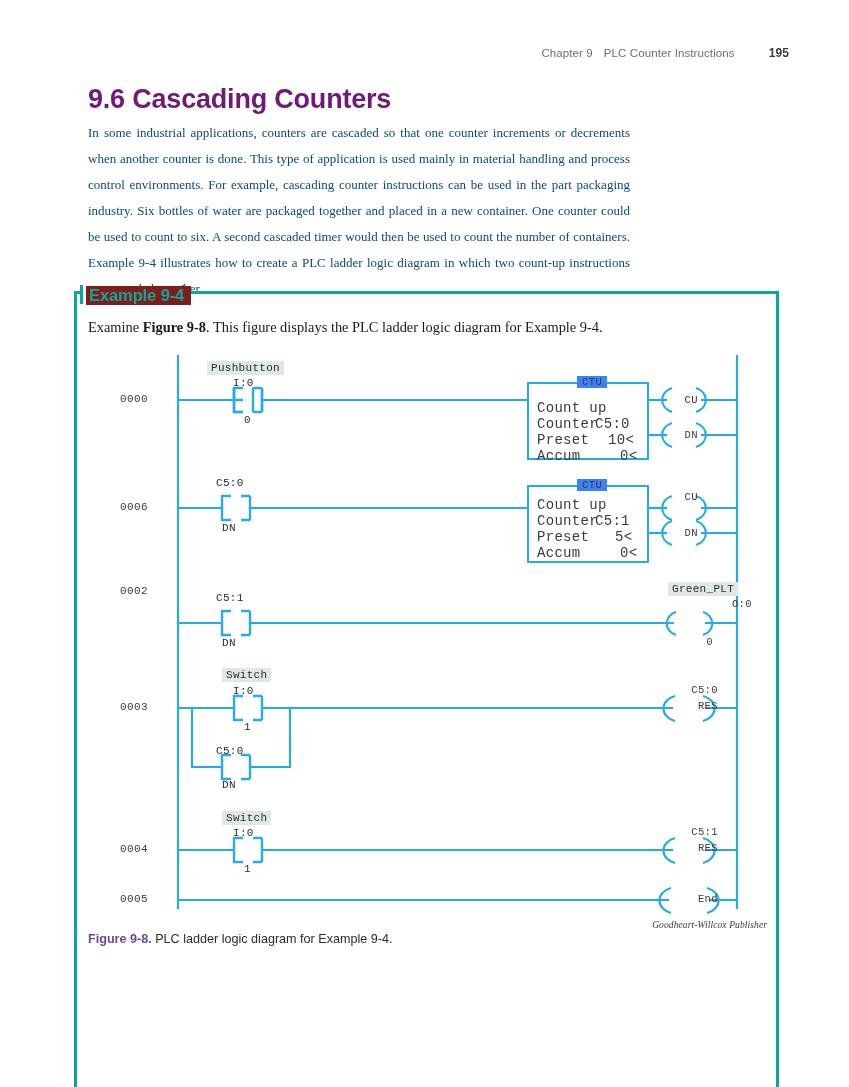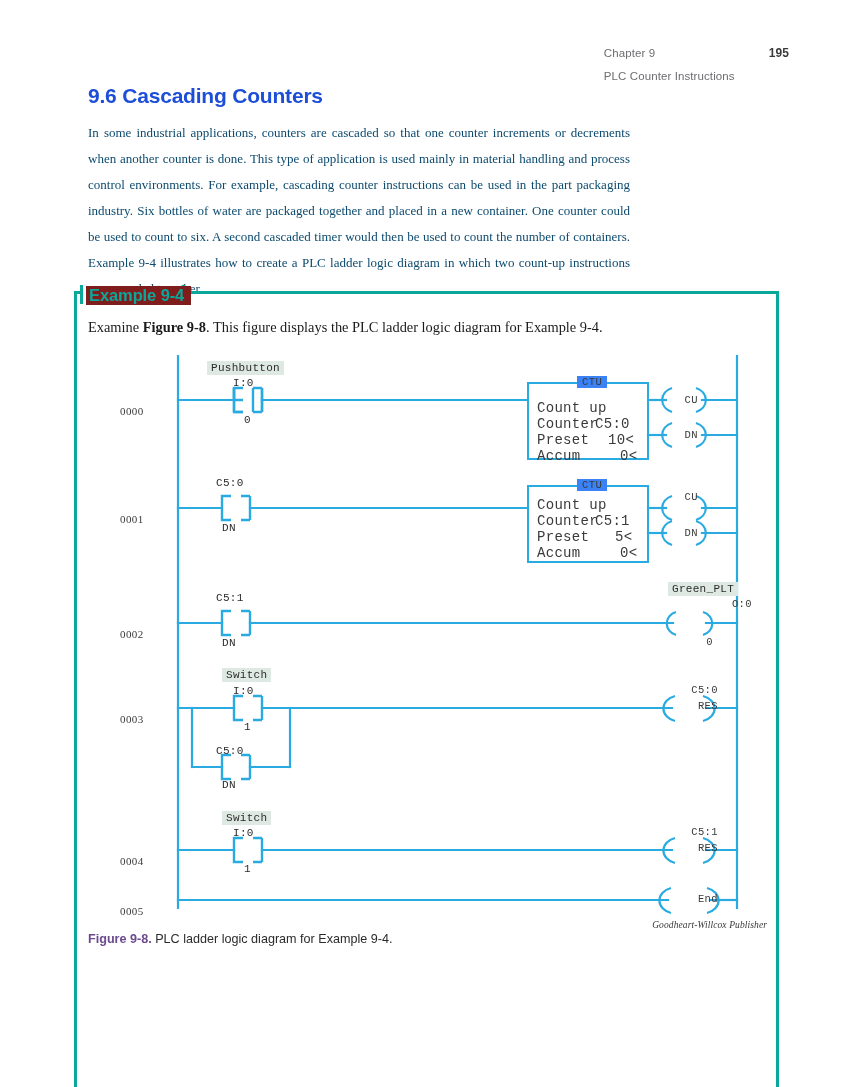--- a/index.html
+++ b/index.html
@@ -21,36 +21,36 @@
     top: 46px;
     right: 60px;
     display: flex;
     align-items: baseline;
     gap: 34px;
     font-family: "Liberation Sans", sans-serif;
     font-size: 11.5px;
     color: #6d6e71;
     letter-spacing: .1px;
   }
-  #running-head .chap-wrap { display: flex; gap: 11px; flex-direction: column; }
+  #running-head .chap-wrap { display: flex; gap: 11px; }
   #running-head .pagenum {
     font-weight: bold;
     color: #3b3b3b;
     font-size: 12px;
   }
 
   
   #section-heading {
     position: absolute;
     left: 88px;
     top: 84px;
     font-family: "Liberation Sans", sans-serif;
     font-weight: bold;
-    font-size: 21px;
-    color: #1d4ed8;
+    font-size: 27px;
+    color: #701a75;
     letter-spacing: -0.2px;
   }
 
   
   #intro-paragraph {
     position: absolute;
     left: 88px;
     top: 120px;
     width: 542px;
     font-family: "Liberation Serif", serif;
@@ -124,25 +124,24 @@
   #example-intro b { font-weight: bold; }
 
   
   #ladder {
     position: absolute;
     left: 0;
     top: 0;
   }
   .rungnum {
     position: absolute;
-    font-family: Liberation Serif, serif;
+    font-family: Liberation Mono, monospace;
     font-size: 11px;
     color: #3a3a3a;
     letter-spacing: .4px;
-    margin-top: 12px;
   }
   .tag {
     position: absolute;
     font-family: "Liberation Mono", monospace;
     font-size: 11px;
     color: #2b2b2b;
     letter-spacing: .3px;
     white-space: nowrap;
   }
   .tag.boxed {
@@ -335,22 +334,22 @@
 
       <path d="M675 483 A 16 13 0 0 0 675 508"></path>
       <path d="M703 483 A 16 13 0 0 1 703 508"></path>
 
       <path d="M671 533 A 16 13 0 0 0 671 558"></path>
       <path d="M707 533 A 16 13 0 0 1 707 558"></path>
     </g>
   </svg>
 
   <div class="rungnum" style="left:120px; top:393px;">0000</div>
-  <div class="rungnum" style="left:120px; top:501px;">0001</div>
-  <div class="rungnum" style="left:120px; top:616px;">0002</div>
+  <div class="rungnum" style="left:120px; top:501px;">0006</div>
+  <div class="rungnum" style="left:120px; top:585px;">0002</div>
   <div class="rungnum" style="left:120px; top:701px;">0003</div>
   <div class="rungnum" style="left:120px; top:843px;">0004</div>
   <div class="rungnum" style="left:120px; top:893px;">0005</div>
 
   <div class="tag boxed" style="left:207px; top:361px;">Pushbutton</div>
   <div class="tag" style="left:233px; top:377px;">I:0</div>
   <div class="tag" style="left:244px; top:414px;">0</div>
 
   <div class="blocktitle" style="left:577px; top:376px;">CTU</div>
   <div class="blocktext" style="left:537px; top:400px;">Count up</div>

